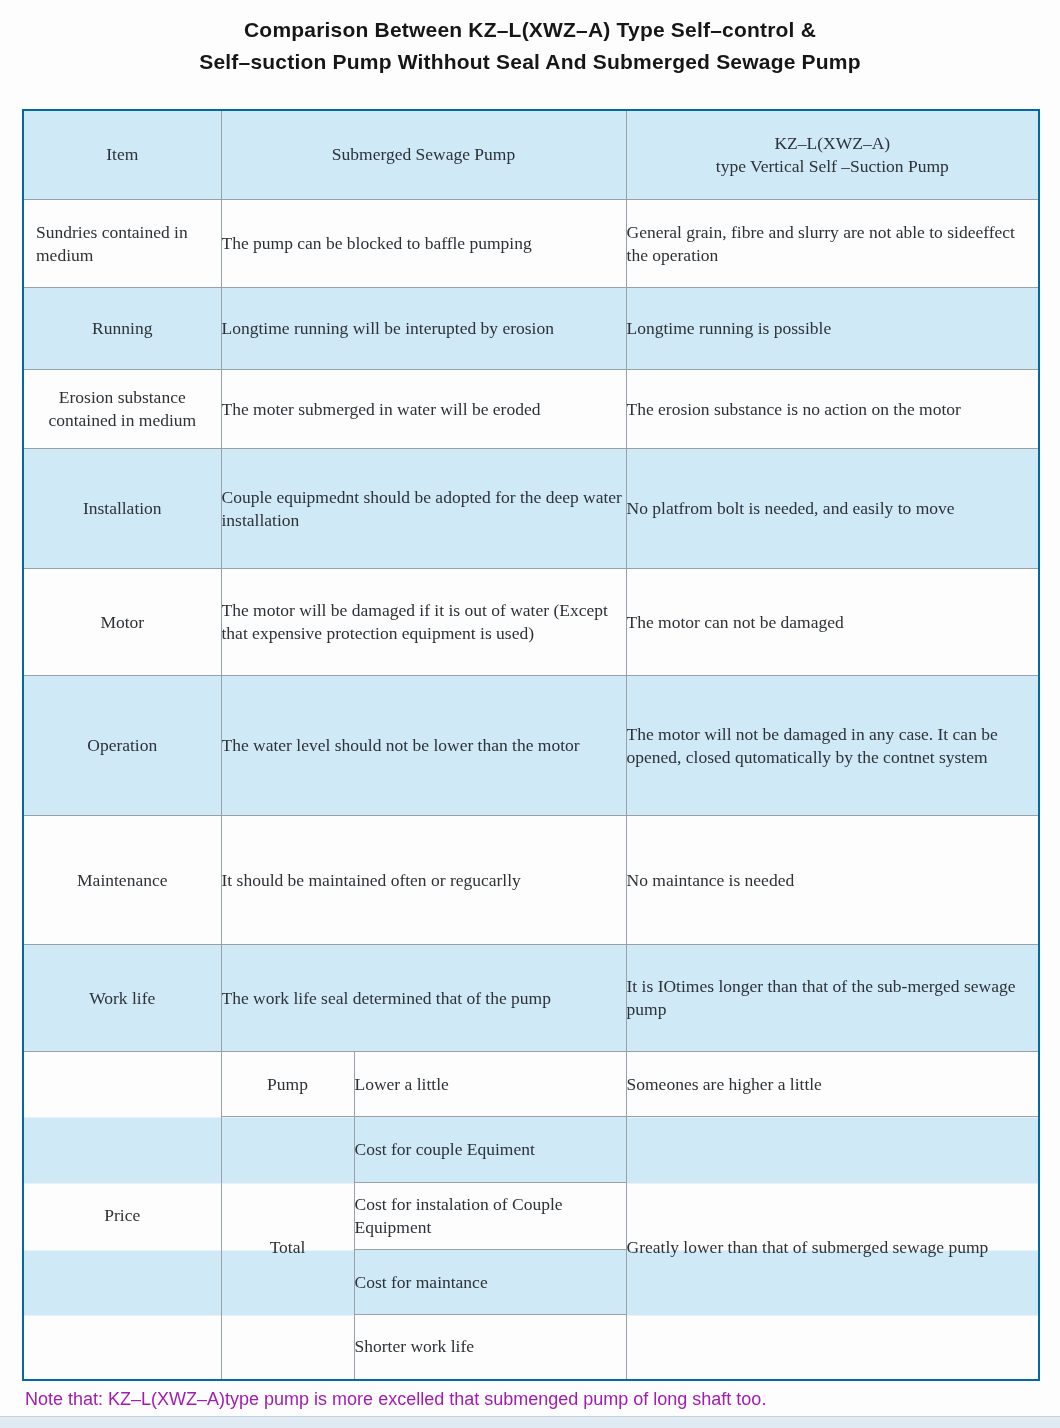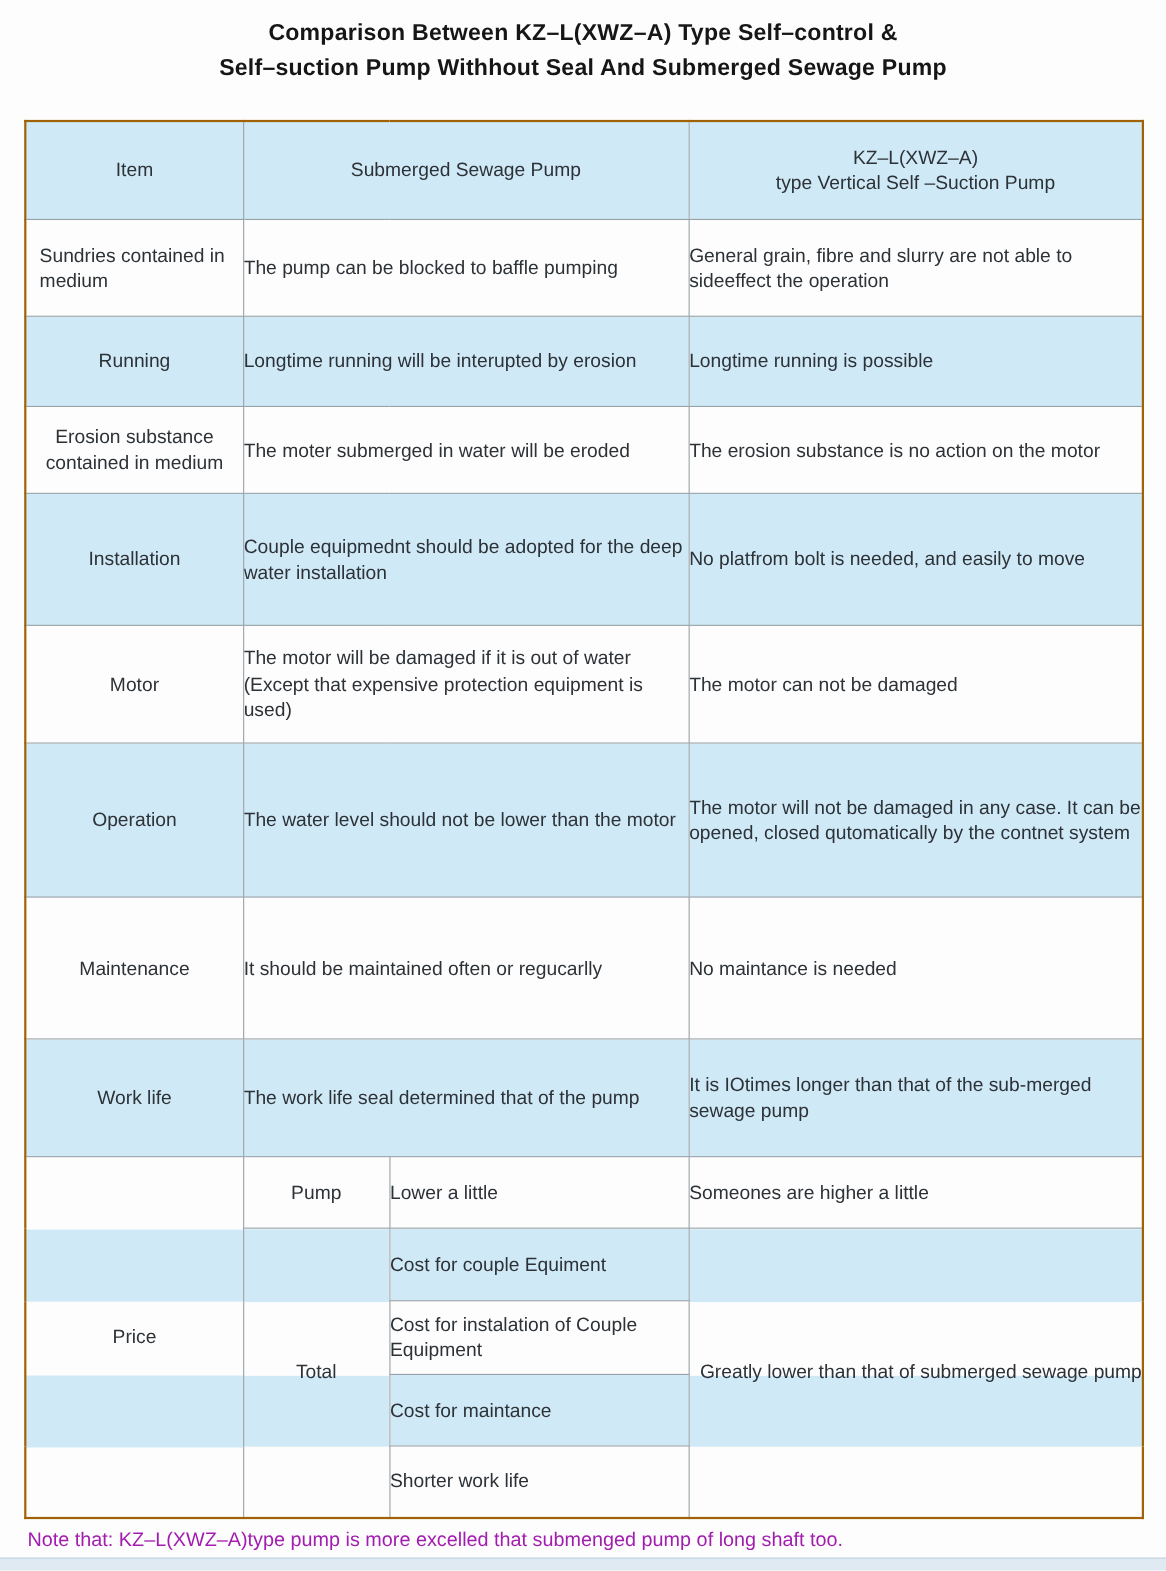--- a/index.html
+++ b/index.html
@@ -23,21 +23,22 @@
     font-size: 21px;
     line-height: 1.52;
     color: #161616;
     letter-spacing: 0.2px;
   }
   table.cmp {
     border-collapse: collapse;
     table-layout: fixed;
     width: 1016px;
     margin: 31px 0 0 22px;
-    border: 2px solid #a16207;
+    border: 2px solid #0369a1;
+    font-family: Liberation Serif, serif;
   }
   table.cmp td, table.cmp th {
     border: 1px solid #97a1a7;
     vertical-align: middle;
     font-size: 17.5px;
     font-weight: normal;
     line-height: 1.33;
     padding: 0;
     overflow: hidden;
   }
@@ -82,21 +83,21 @@
       #fdfdfd 263px, #fdfdfd 328px);
   }
   .total-cell, .greatly-cell {
     background: linear-gradient(to bottom,
       #cfe9f7 0px, #cfe9f7 66px,
       #fdfdfd 66px, #fdfdfd 133px,
       #cfe9f7 133px, #cfe9f7 198px,
       #fdfdfd 198px, #fdfdfd 263px);
   }
   .total-cell { text-align: center; font-size: 18px; }
-  .greatly-cell { text-align: right; padding: 0 12px; margin-top: 48px; }
+  .greatly-cell { text-align: left; padding: 0 12px; margin-top: 48px; }
 
   .note {
     margin: 8px 0 0 25px;
     font-size: 18px;
     color: #a21caf;
   }
   .footer-bar {
     position: absolute;
     left: 0;
     bottom: 0;

